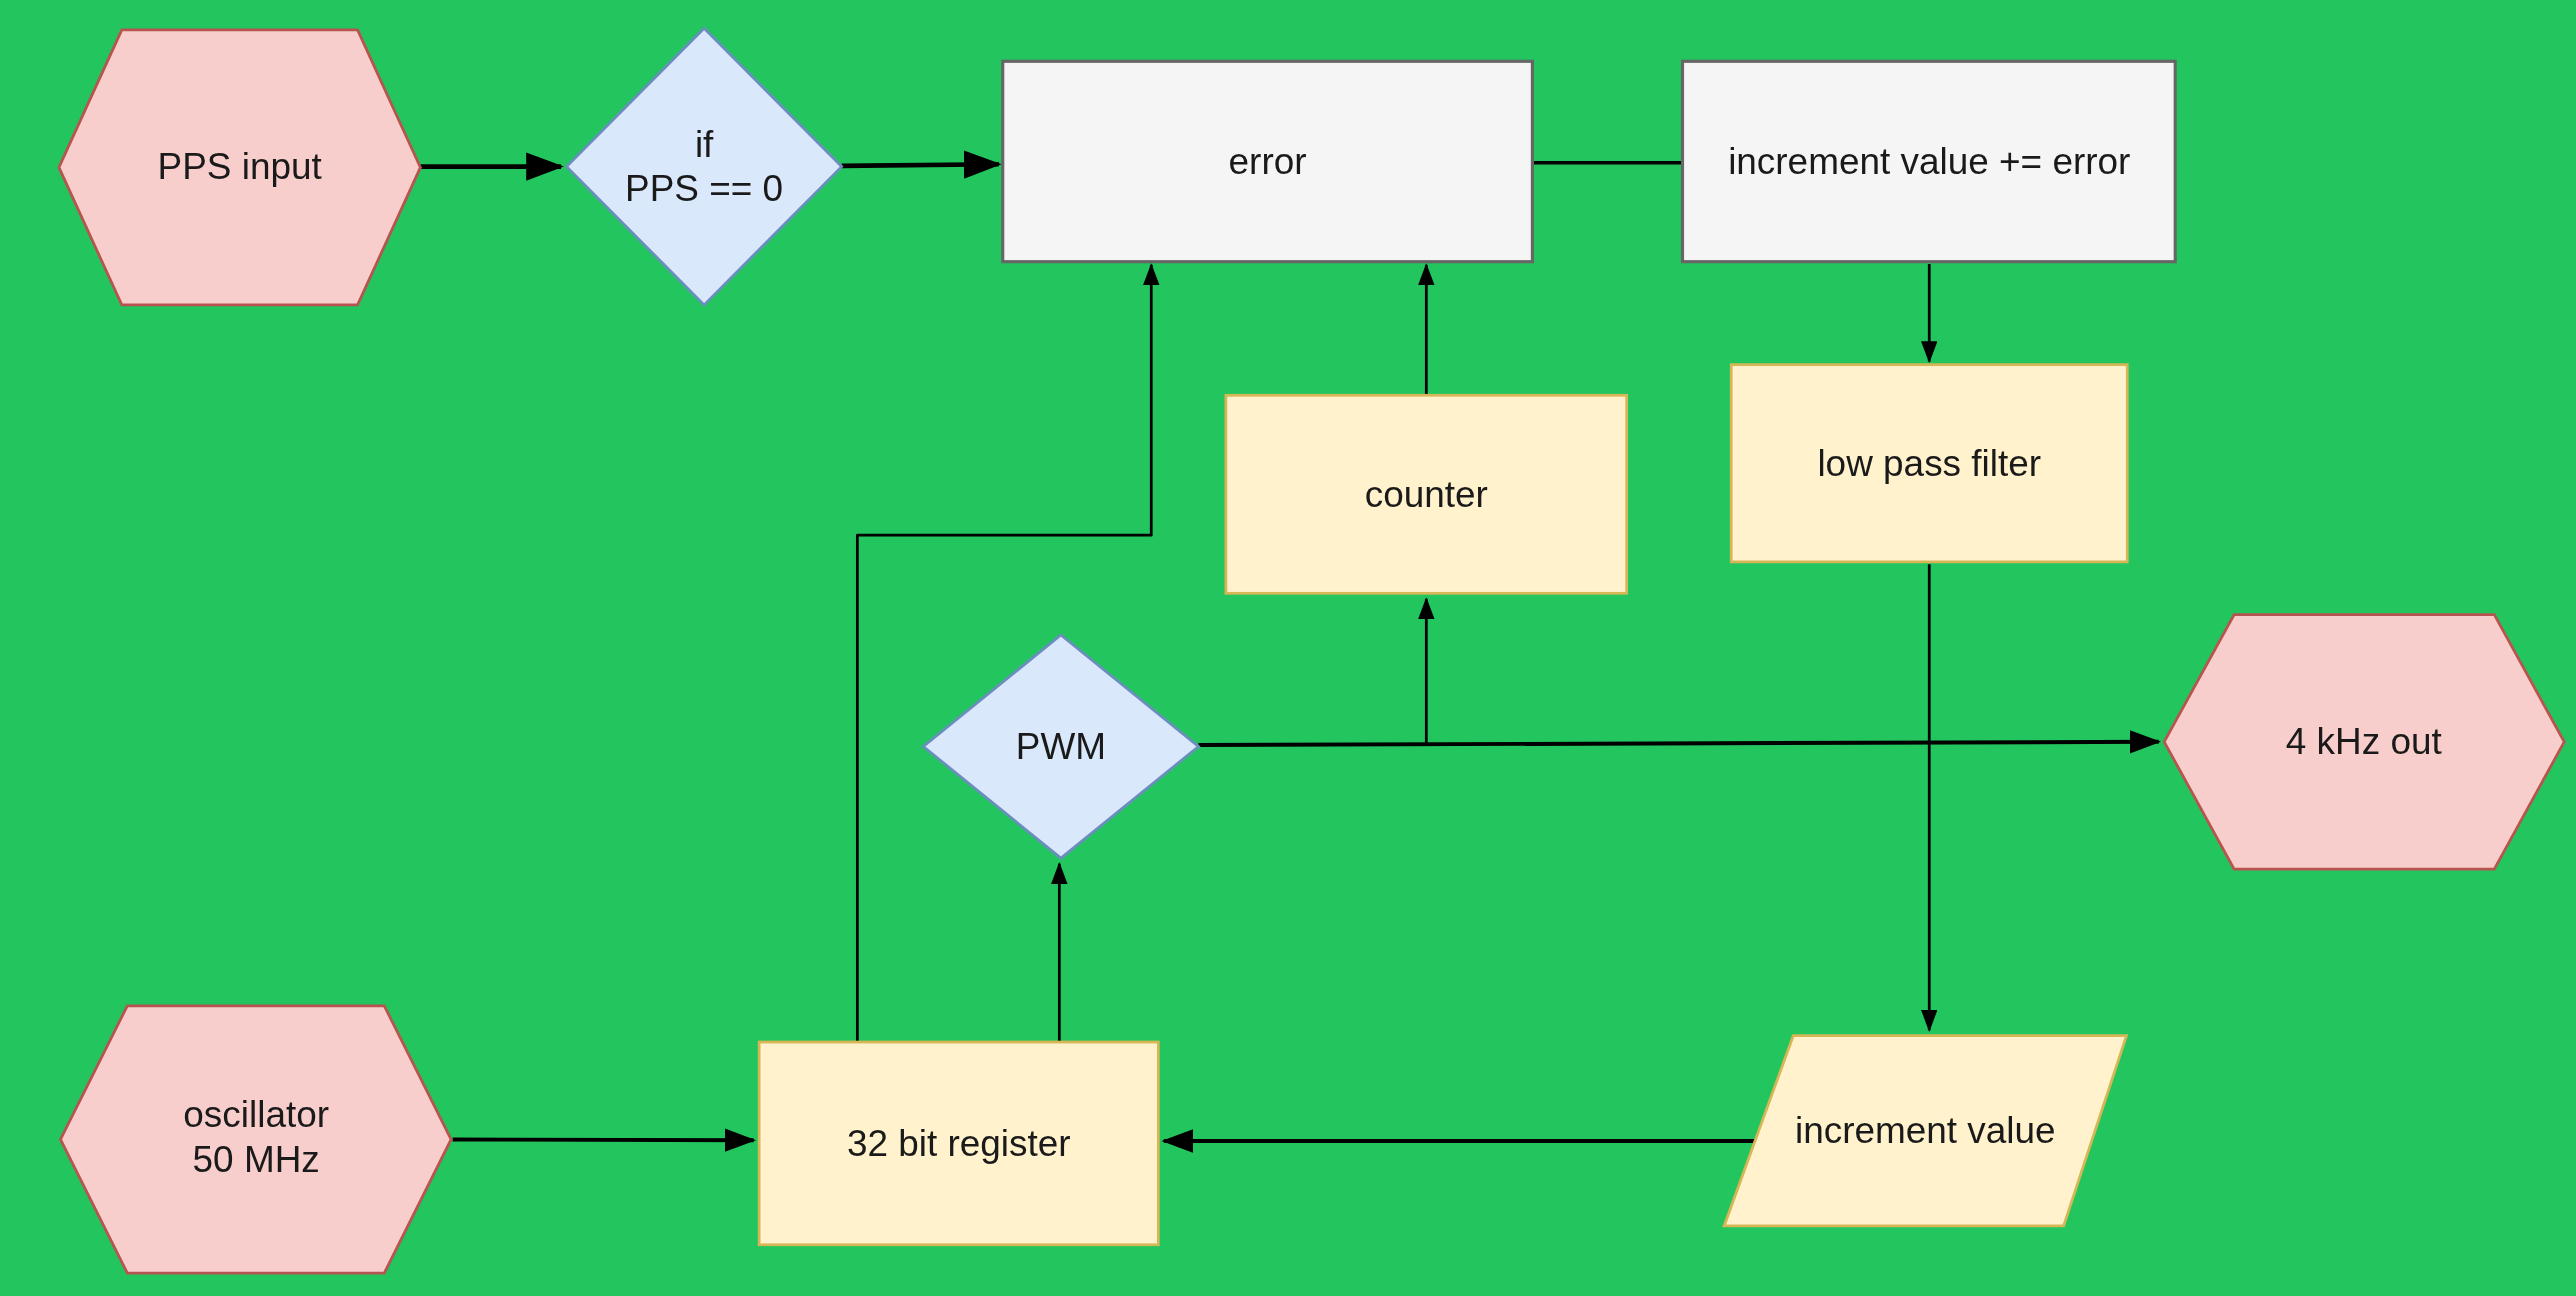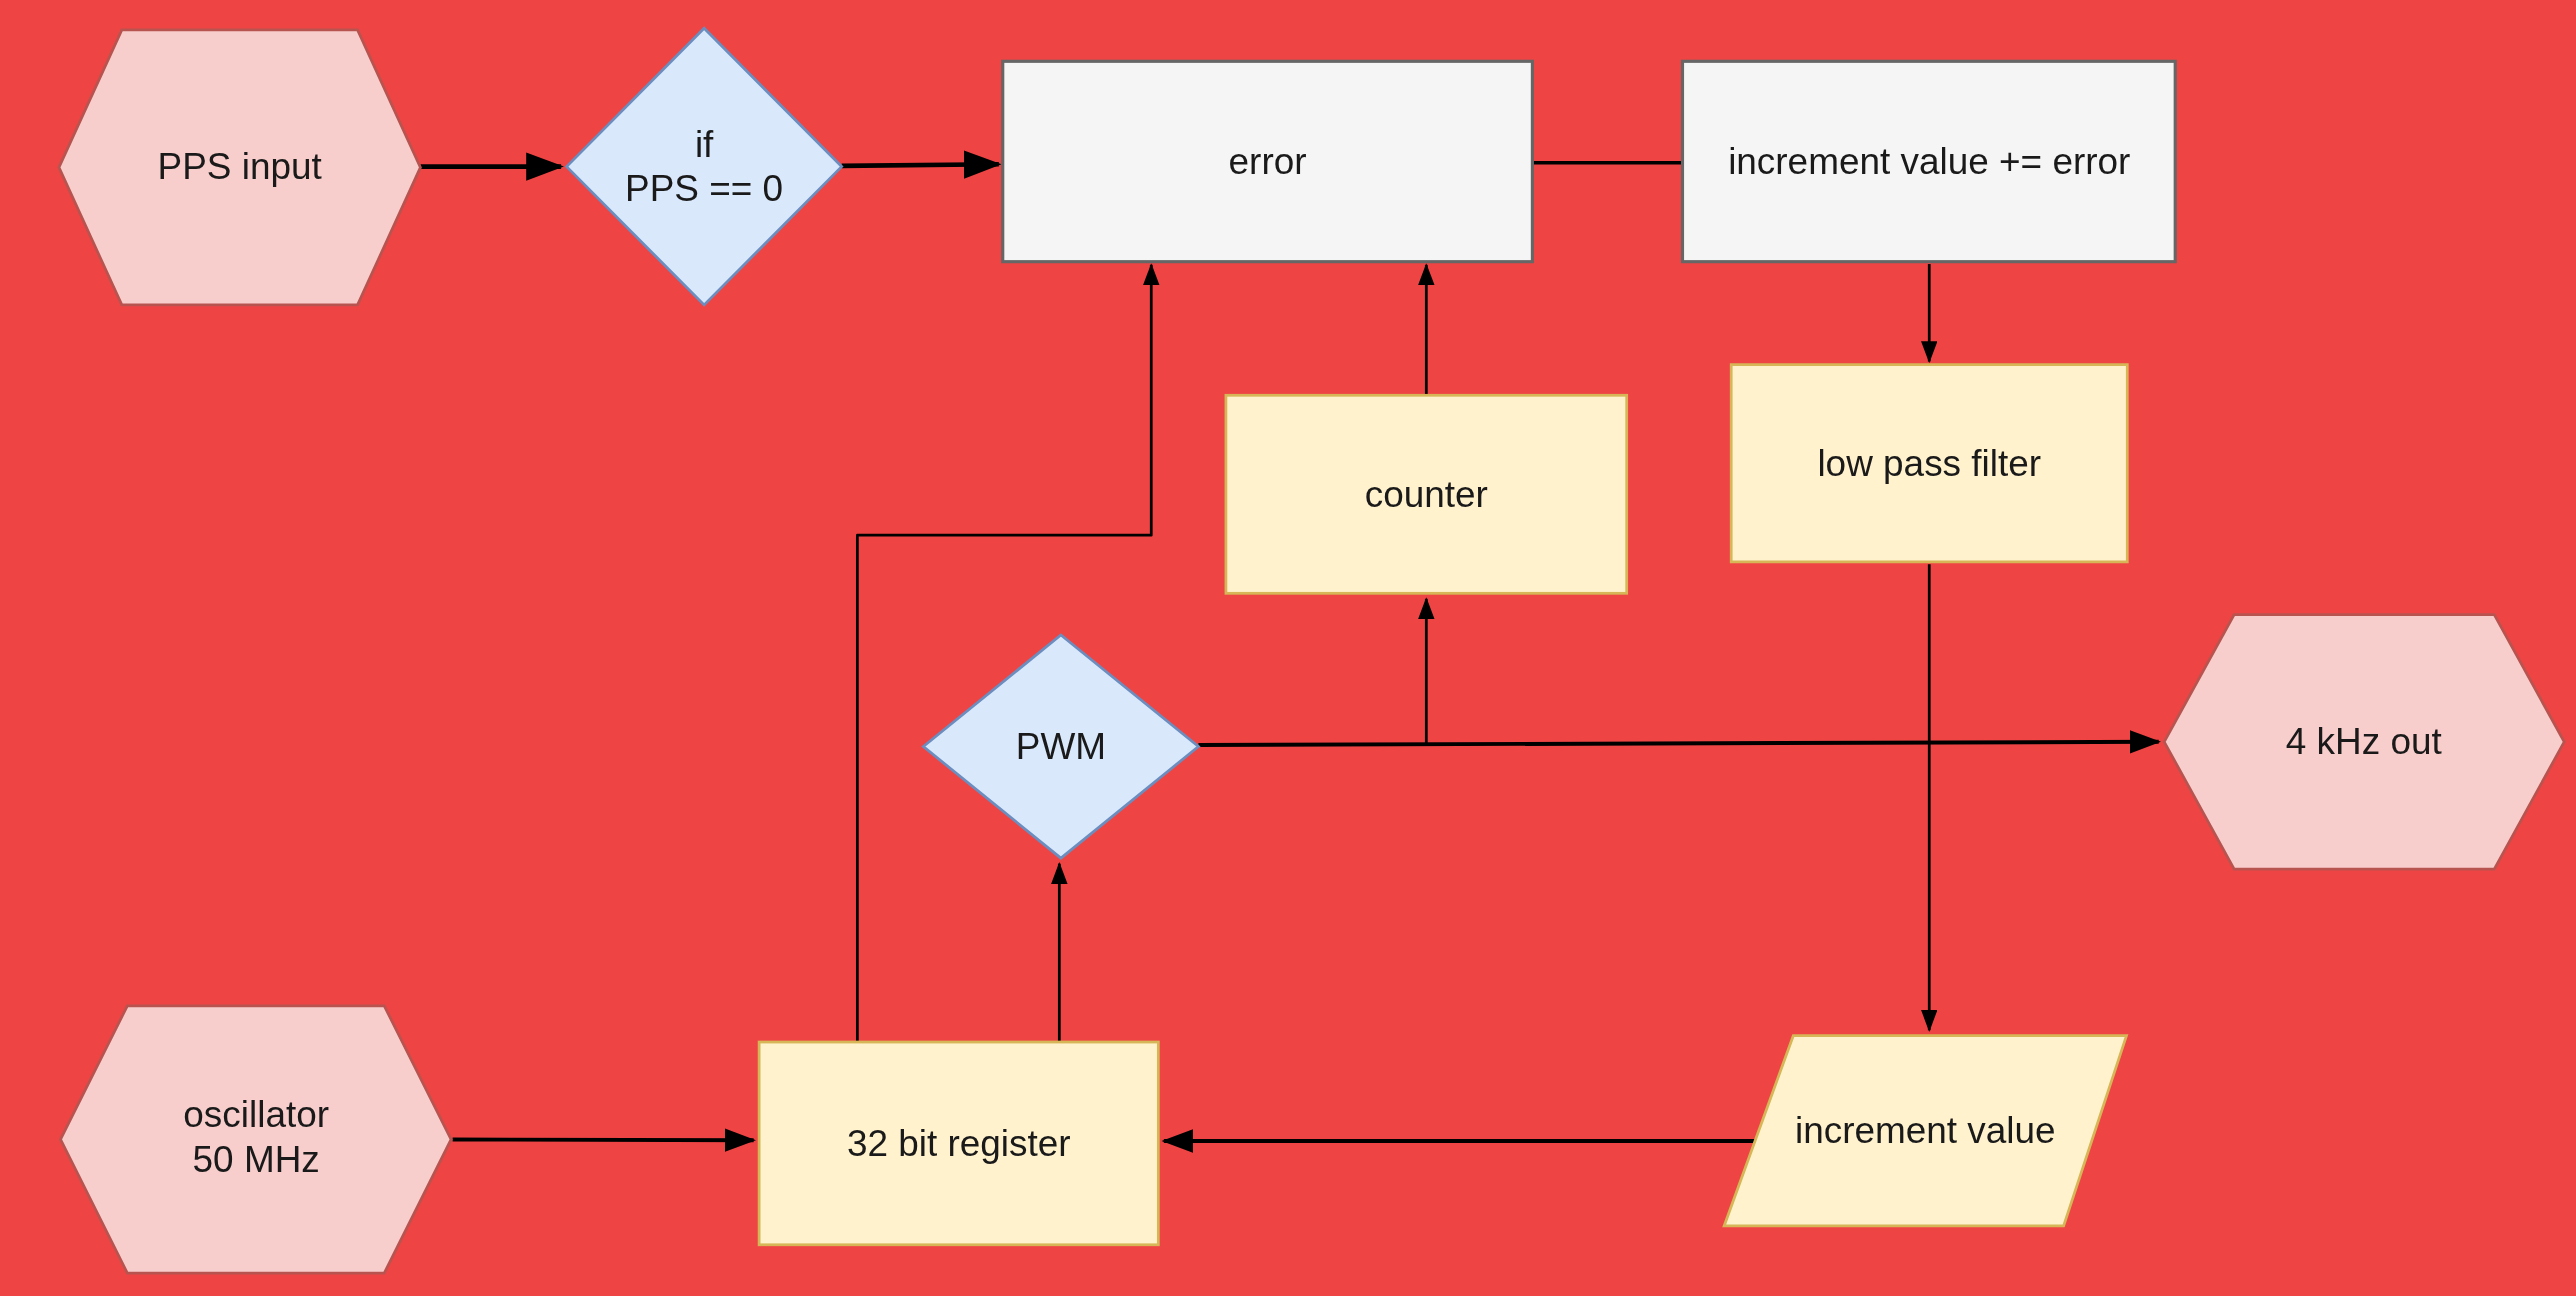--- a/index.html
+++ b/index.html
@@ -1,16 +1,16 @@
 <!DOCTYPE html>
 <html style="font-size:12.6px"><head>
 <meta charset="utf-8">
 <style>
   html,body{margin:0;padding:0;background:#ffffff;}
-  .stage{width:100%;background:#ef4444;}
+  .stage{width:100%;background:#22c55e;}
   svg{display:block;width:100%;height:auto;}
   text{
     font-family:"Liberation Sans","DejaVu Sans",sans-serif;
     font-size:47px;
     fill:#1a1a1a;
     text-anchor:middle;
   }
   .shape{stroke-width:3.5;}
   .shape-gray{stroke-width:4;}
   .edge{fill:none;stroke-linejoin:round;}

